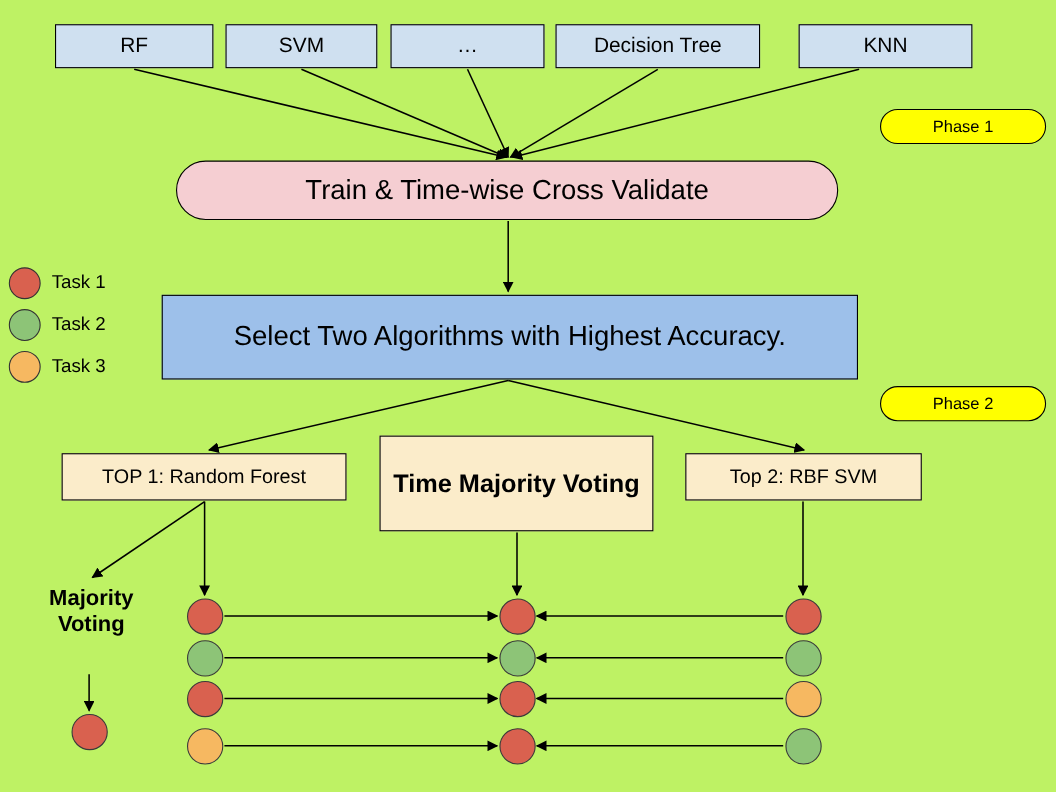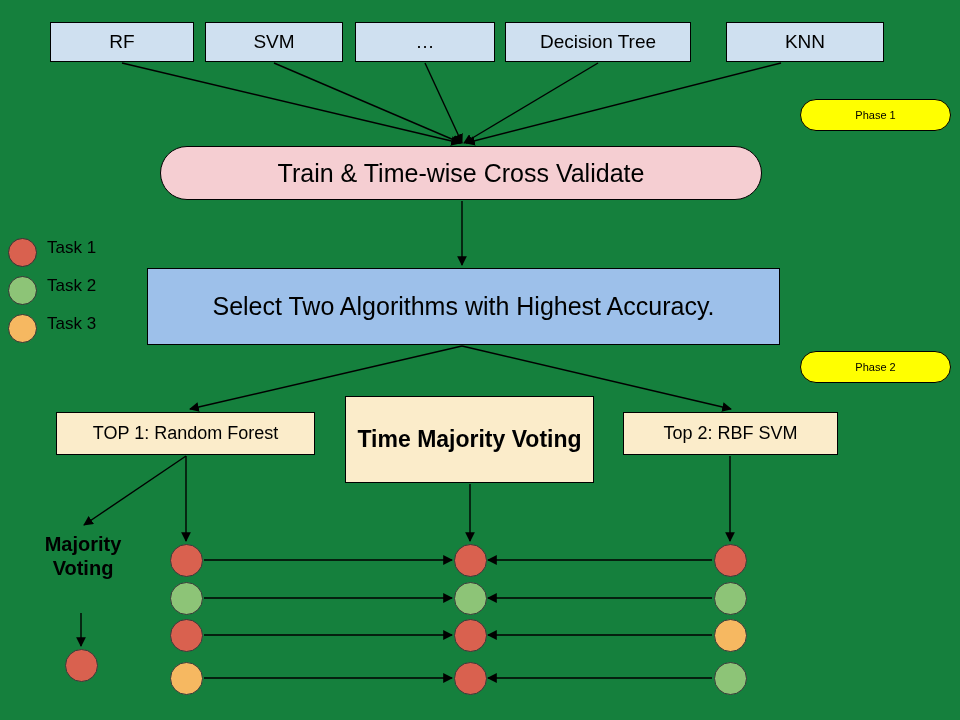--- a/index.html
+++ b/index.html
@@ -7,21 +7,21 @@
     padding: 0;
     background: #ffffff;
   }
   body {
     font-family: "Liberation Sans", sans-serif;
   }
   #canvas {
     position: relative;
     width: 960px;
     height: 720px;
-    background: #15803d;
+    background: #bef264;
     overflow: hidden;
   }
   #edges {
     position: absolute;
     left: 0;
     top: 0;
     width: 960px;
     height: 720px;
     pointer-events: none;
   }
@@ -59,32 +59,32 @@
   }
   .phase-badge {
     position: absolute;
     box-sizing: border-box;
     background: #ffff00;
     border: 1px solid #000000;
     border-radius: 20px;
     display: flex;
     align-items: center;
     justify-content: center;
-    font-size: 11px;
+    font-size: 15px;
     color: #000000;
   }
   .legend {
     position: absolute;
     left: 8px;
     top: 238px;
     width: 130px;
   }
   .legend-row {
     display: flex;
-    align-items: flex-start;
+    align-items: center;
     height: 38px;
   }
   .legend-swatch {
     width: 29px;
     height: 29px;
     border-radius: 50%;
     border: 1px solid #333333;
     box-sizing: border-box;
     flex: 0 0 auto;
   }

